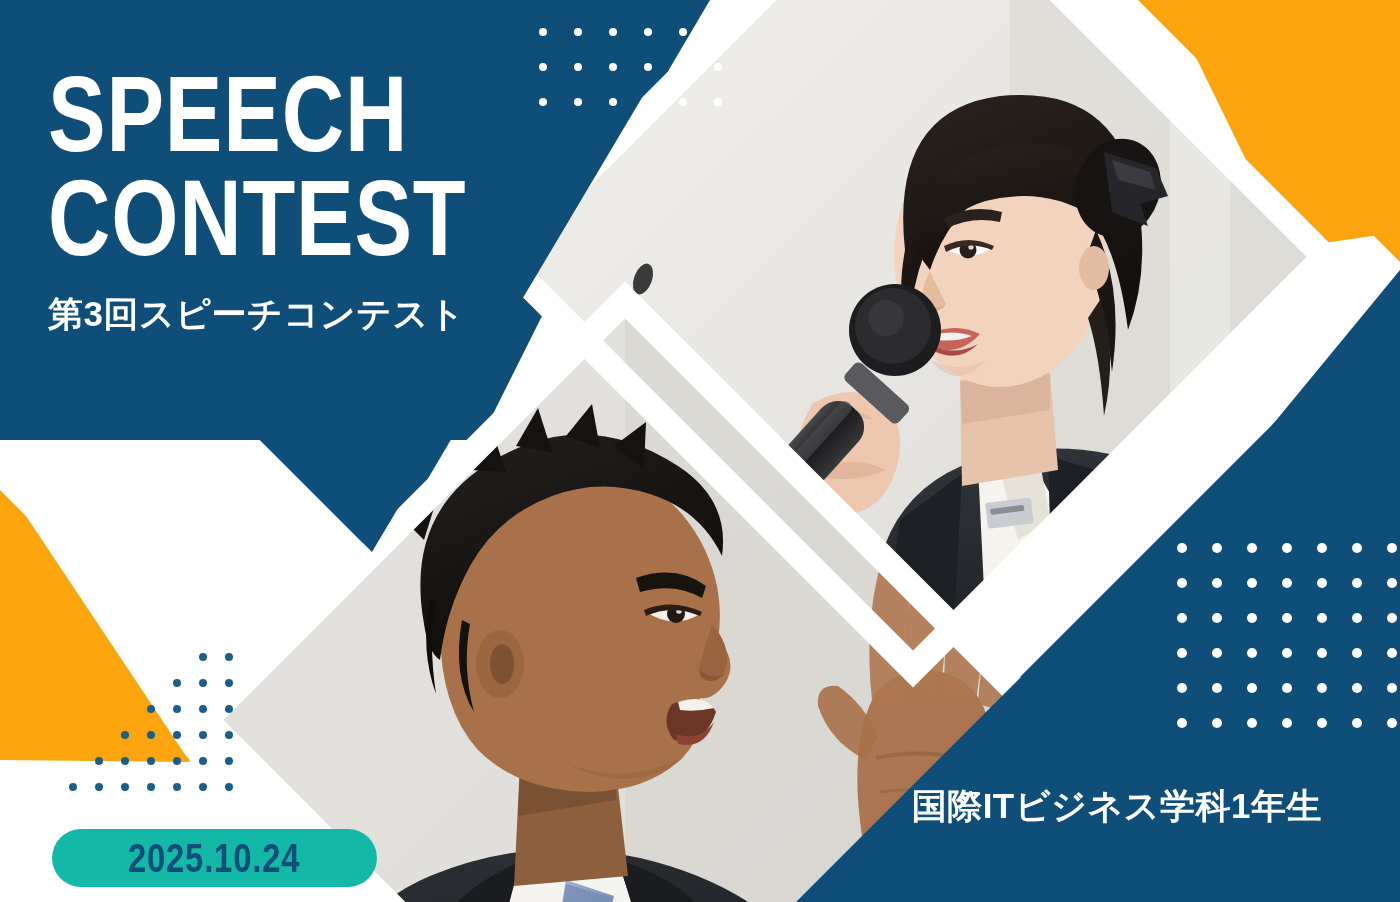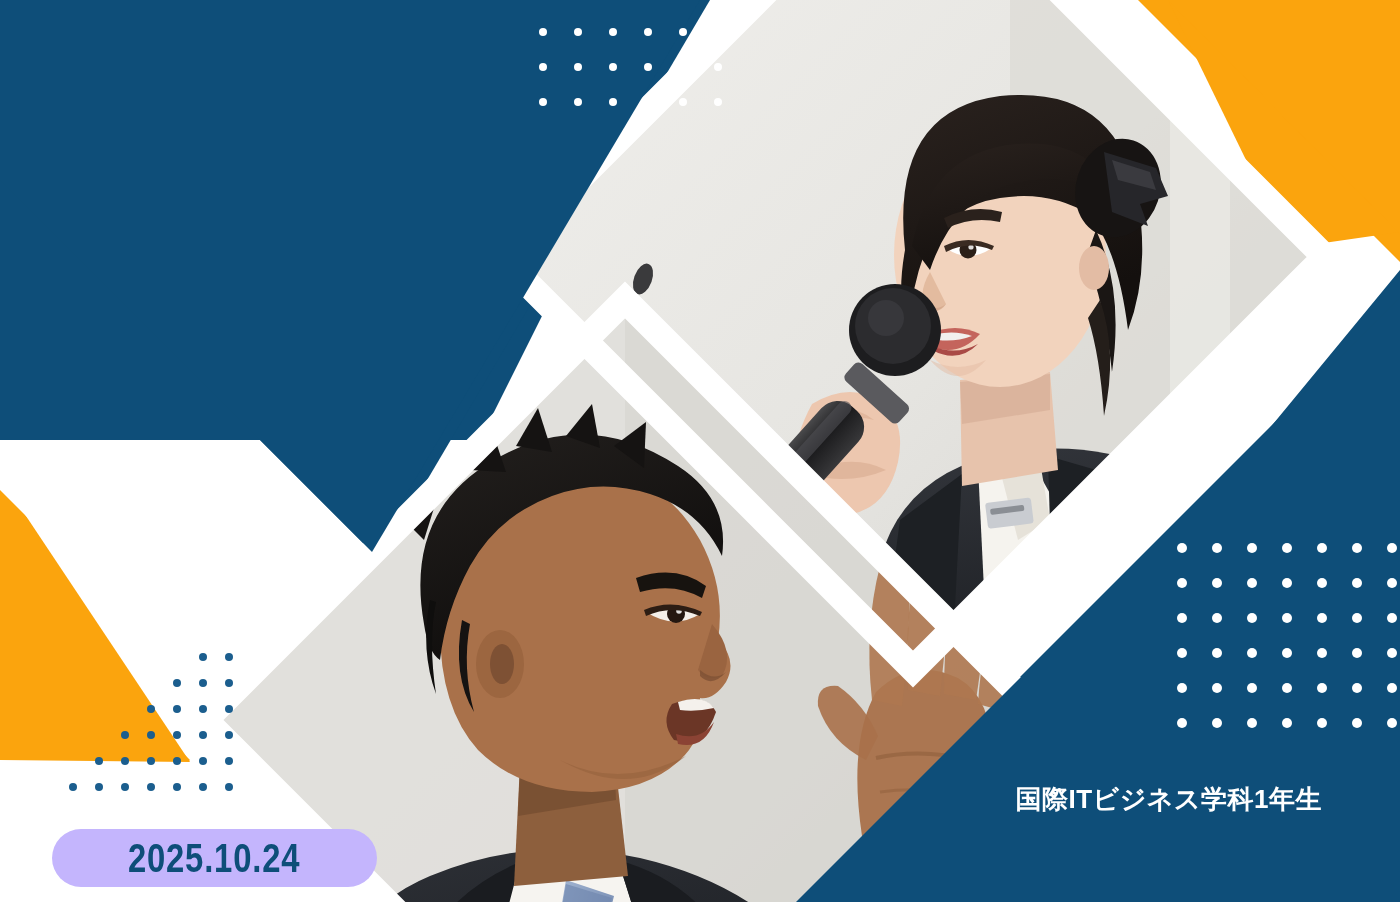--- a/index.html
+++ b/index.html
@@ -40,21 +40,21 @@
     font-weight:bold;
     letter-spacing:0.5px;
     white-space:nowrap;
     line-height:1.1;
   }
 
   .date-badge {
     position:absolute;
     left:52px; top:829px;
     width:325px; height:58px;
-    background:#c4b5fd;
+    background:#14b8a6;
     border-radius:29px;
     z-index:45;
     display:flex;
     align-items:center;
     justify-content:center;
   }
   .date-badge span {
     color:#0E4E79;
     font-size:40px;
     font-weight:bold;
@@ -65,21 +65,21 @@
   }
 
   .dept-block {
     position:absolute;
     right:78px; top:780px;
     z-index:45;
     text-align:left;
   }
   .dept-line {
     color:#ffffff;
-    font-size:26px;
+    font-size:35px;
     font-weight:bold;
     line-height:1.48;
     white-space:nowrap;
     letter-spacing:0.5px;
   }
 </style>
 </head>
 <body>
 
 <div class="poster">
@@ -407,20 +407,25 @@
       <circle cx="73" cy="787" r="4"></circle>
         <circle cx="99" cy="787" r="4"></circle>
         <circle cx="125" cy="787" r="4"></circle>
       <circle cx="151" cy="787" r="4"></circle>
         <circle cx="177" cy="787" r="4"></circle>
         <circle cx="203" cy="787" r="4"></circle>
       <circle cx="229" cy="787" r="4"></circle>
     </g>
   </svg>
 
+  <div class="title-block">
+    <span class="title-line">SPEECH</span>
+    <span class="title-line">CONTEST</span>
+    <div class="subtitle">第3回スピーチコンテスト</div>
+  </div>
 
   <div class="date-badge">
     <span>2025.10.24</span>
   </div>
 
   <div class="dept-block">
     <div class="dept-line">国際ITビジネス学科1年生</div>
   </div>
 
 </div>

